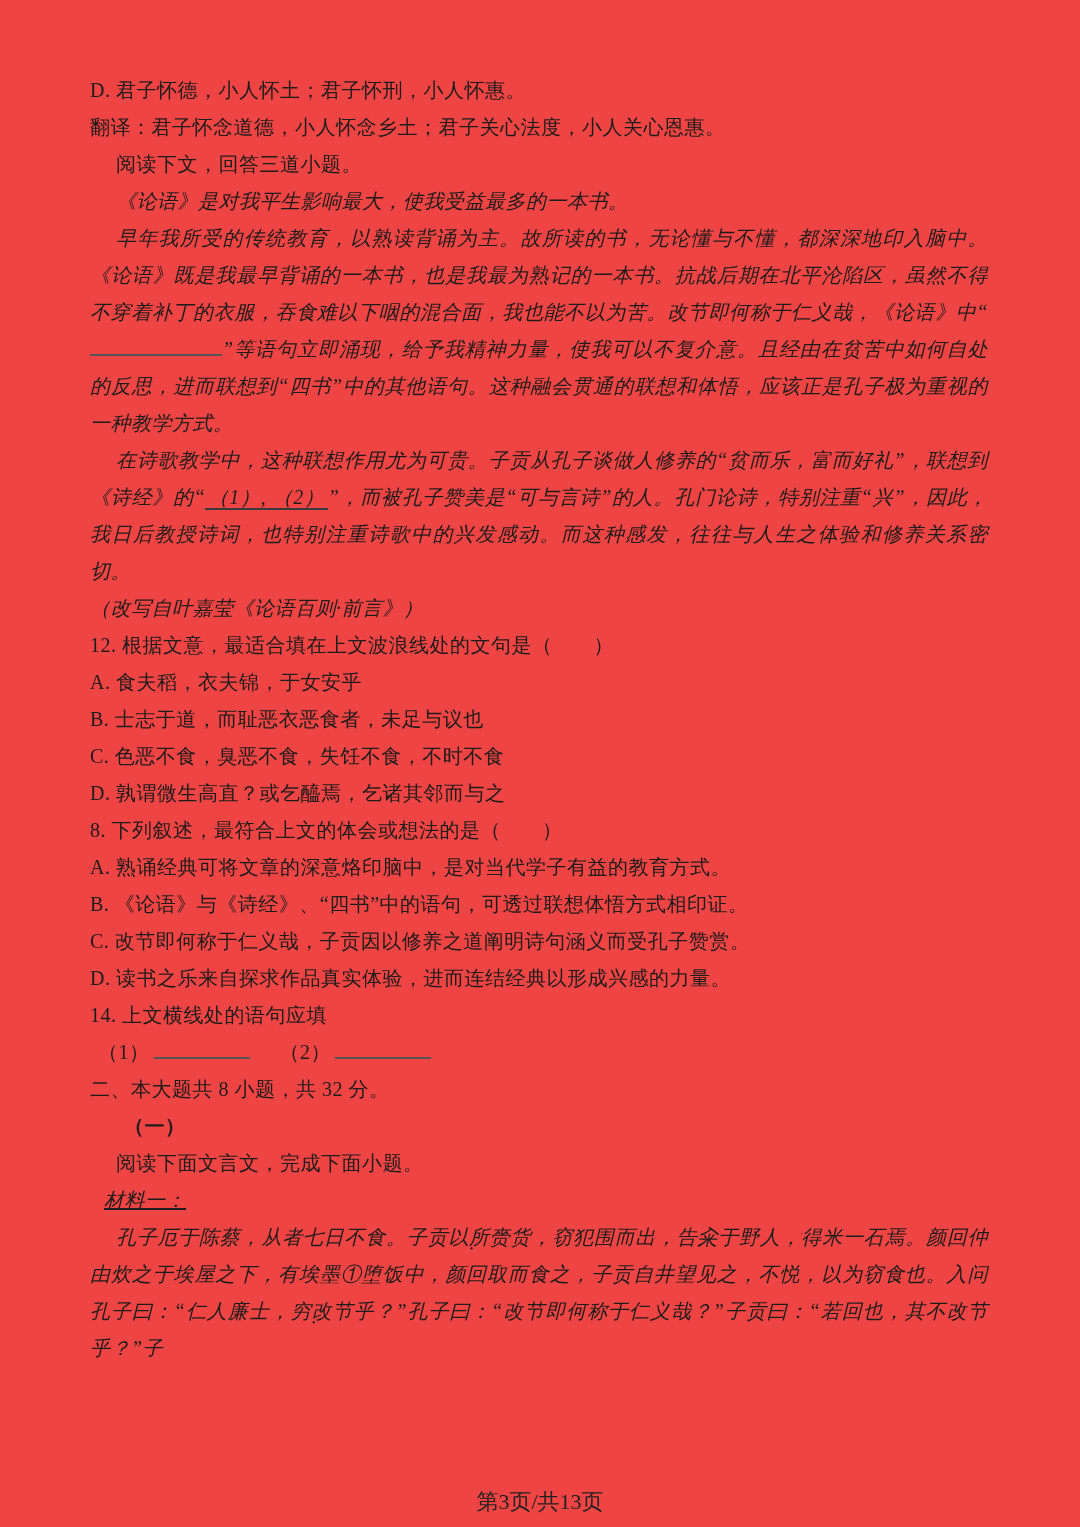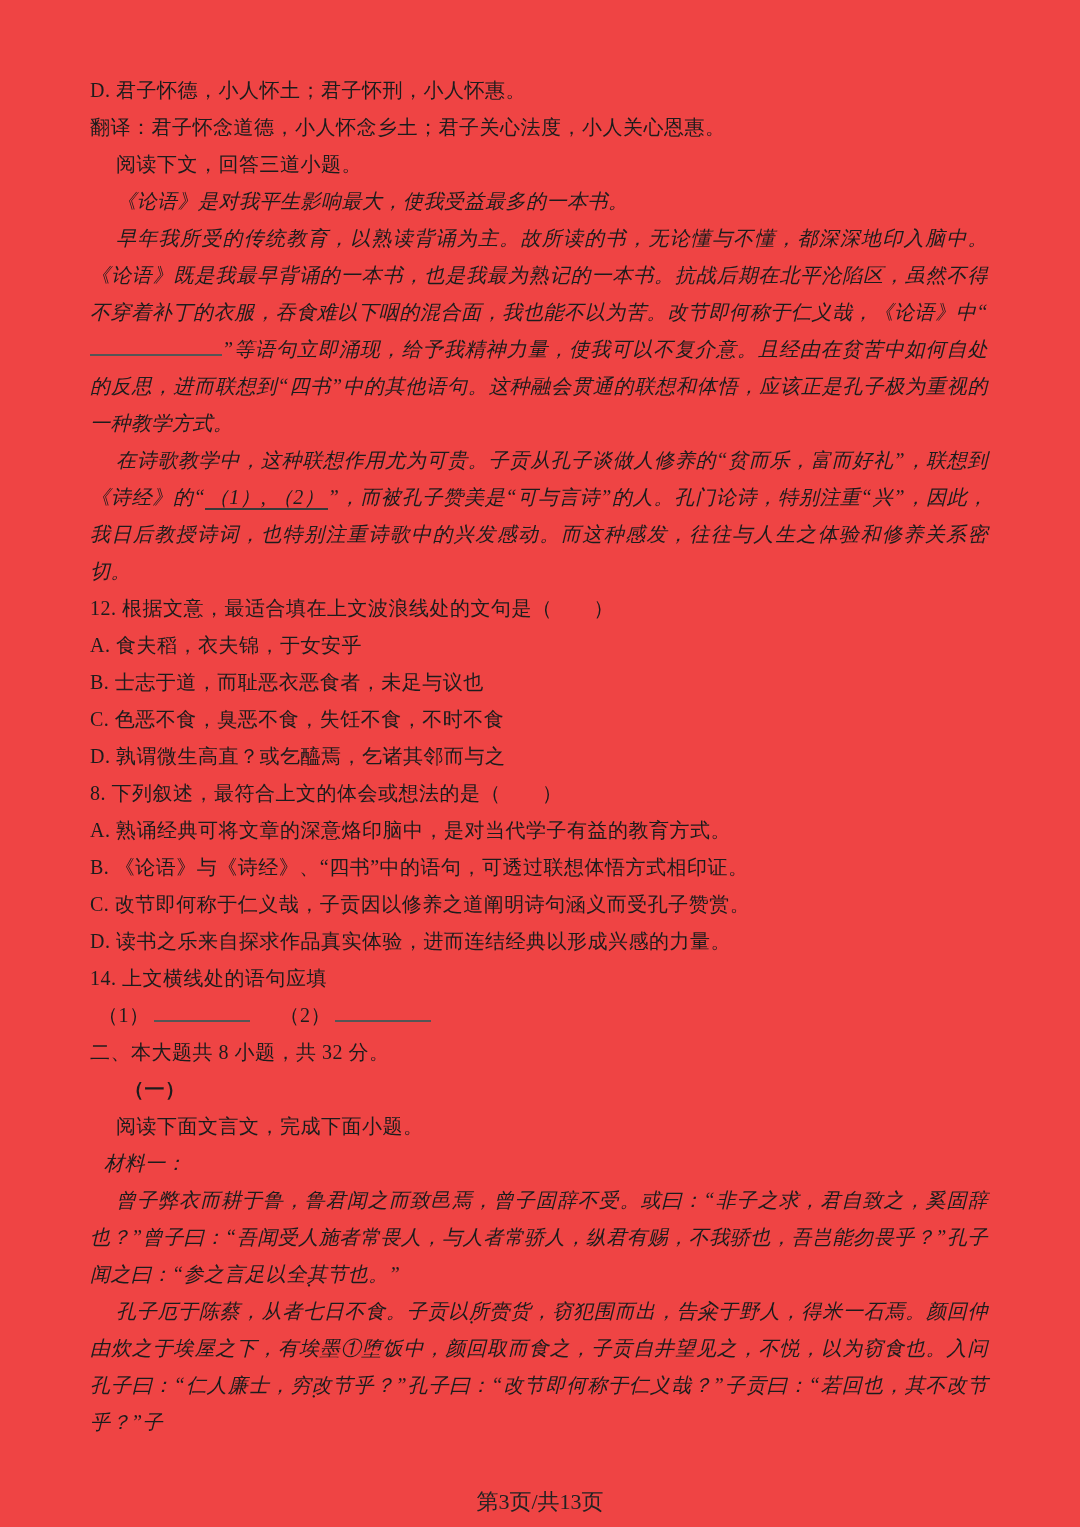--- a/index.html
+++ b/index.html
@@ -20,21 +20,21 @@
     font-size: 20px;
     line-height: 37px;
     text-align: justify;
     letter-spacing: 0.5px;
   }
   
   .song { font-style: normal; }
   
   .kai { font-style: italic; }
   .indent { text-indent: 26px; }
-  .indent-sm { text-indent: 14px; }
+  .indent-sm { text-indent: 14px; text-decoration: underline; }
   .right { text-align: right; }
   .bold-head {
     font-weight: 400;
     font-size: 22px;
     line-height: 40px;
     margin-top: 2px;
   }
   .part-head {
     font-weight: 700;
     font-size: 22px;
@@ -94,20 +94,21 @@
   <p class="song">D. 君子怀德，小人怀土；君子怀刑，小人怀惠。</p>
   <p class="song">翻译：君子怀念道德，小人怀念乡土；君子关心法度，小人关心恩惠。</p>
   <p class="song indent">阅读下文，回答三道小题。</p>
 
   <p class="kai indent">《论语》是对我平生影响最大，使我受益最多的一本书。</p>
 
   <p class="kai indent"><span>早年我所受的传统教育，以熟读背诵为主。故所读的书，无论懂与不懂，都深深地印入脑中。《论语》既是我最早背诵的一本书，也是我最为熟记的一本书。抗战后期在北平沦陷区，虽然不得不穿着补丁的衣服，吞食难以下咽的混合面，我也能不以为苦。改节即何称于仁义哉，《论语》中“</span><span class="blank-long"></span><span>”等语句立即涌现，给予我精神力量，使我可以不复介意。且经由在贫苦中如何自处的反思，进而联想到“四书”中的其他语句。这种融会贯通的联想和体悟，应该正是孔子极为重视的一种教学方式。</span></p>
 
   <p class="kai indent"><span>在诗歌教学中，这种联想作用尤为可贵。子贡从孔子谈做人修养的“贫而乐，富而好礼”，联想到《诗经》的“</span><span class="ublank">（1）,</span><span class="ublank">（2）</span><span>”，而被孔子赞美是“可与言诗”的人。孔门论诗，特别注重“兴”，因此，我日后教授诗词，也特别注重诗歌中的兴发感动。而这种感发，往往与人生之体验和修养关系密切。</span></p>
 
+  <p class="kai right">（改写自叶嘉莹《论语百则·前言》）</p>
 
   <p class="song">12. 根据文意，最适合填在上文波浪线处的文句是（　　）</p>
   <p class="song">A. 食夫稻，衣夫锦，于女安乎</p>
   <p class="song">B. 士志于道，而耻恶衣恶食者，未足与议也</p>
   <p class="song">C. 色恶不食，臭恶不食，失饪不食，不时不食</p>
   <p class="song">D. 孰谓微生高直？或乞醯焉，乞诸其邻而与之</p>
 
   <p class="song">8. 下列叙述，最符合上文的体会或想法的是（　　）</p>
   <p class="song">A. 熟诵经典可将文章的深意烙印脑中，是对当代学子有益的教育方式。</p>
   <p class="song">B. 《论语》与《诗经》、“四书”中的语句，可透过联想体悟方式相印证。</p>
@@ -116,19 +117,18 @@
 
   <p class="song">14. 上文横线处的语句应填</p>
   <p class="song q14-line"><span>（1）</span><span class="q14-blank"></span><span class="q14-gap"></span><span>（2）</span><span class="q14-blank"></span></p>
 
   <p class="song bold-head">二、本大题共 8 小题，共 32 分。</p>
   <p class="song part-head">（一）</p>
   <p class="song indent">阅读下面文言文，完成下面小题。</p>
 
   <p class="kai indent-sm">材料一：</p>
 
-  <p class="kai indent"><span>曾子弊衣而耕于鲁，鲁君闻之而致邑焉，曾子固辞不受。或曰：“非子之求，君自致之，奚固辞也？”曾子曰：“吾闻受人施者常畏人，与人者常骄人，纵君有赐，不我骄也，吾岂能勿畏乎？”孔子闻之曰：“参之言足以</span><span class="emph">全</span><span>其节也。”</span></p>
 
   <p class="kai indent"><span>孔子厄于陈蔡，从者七日不食。子贡</span><span class="emph">以</span><span>所赍货，窃犯围而出，告籴于野人，得米一石焉。颜回仲由炊之于埃屋之下，有埃墨①堕饭中，颜回取而食之，子贡自井望见之，不悦，以为窃食也。入问孔子曰：“仁人廉士，</span><span class="emph">穷</span><span>改节乎？”孔子曰：“改节即何称于仁义哉？”子贡曰：“若回也，其不改节乎？”子</span></p>
 
   <div class="footer">第3页/共13页</div>
 
 </div>
 
 </body></html>

